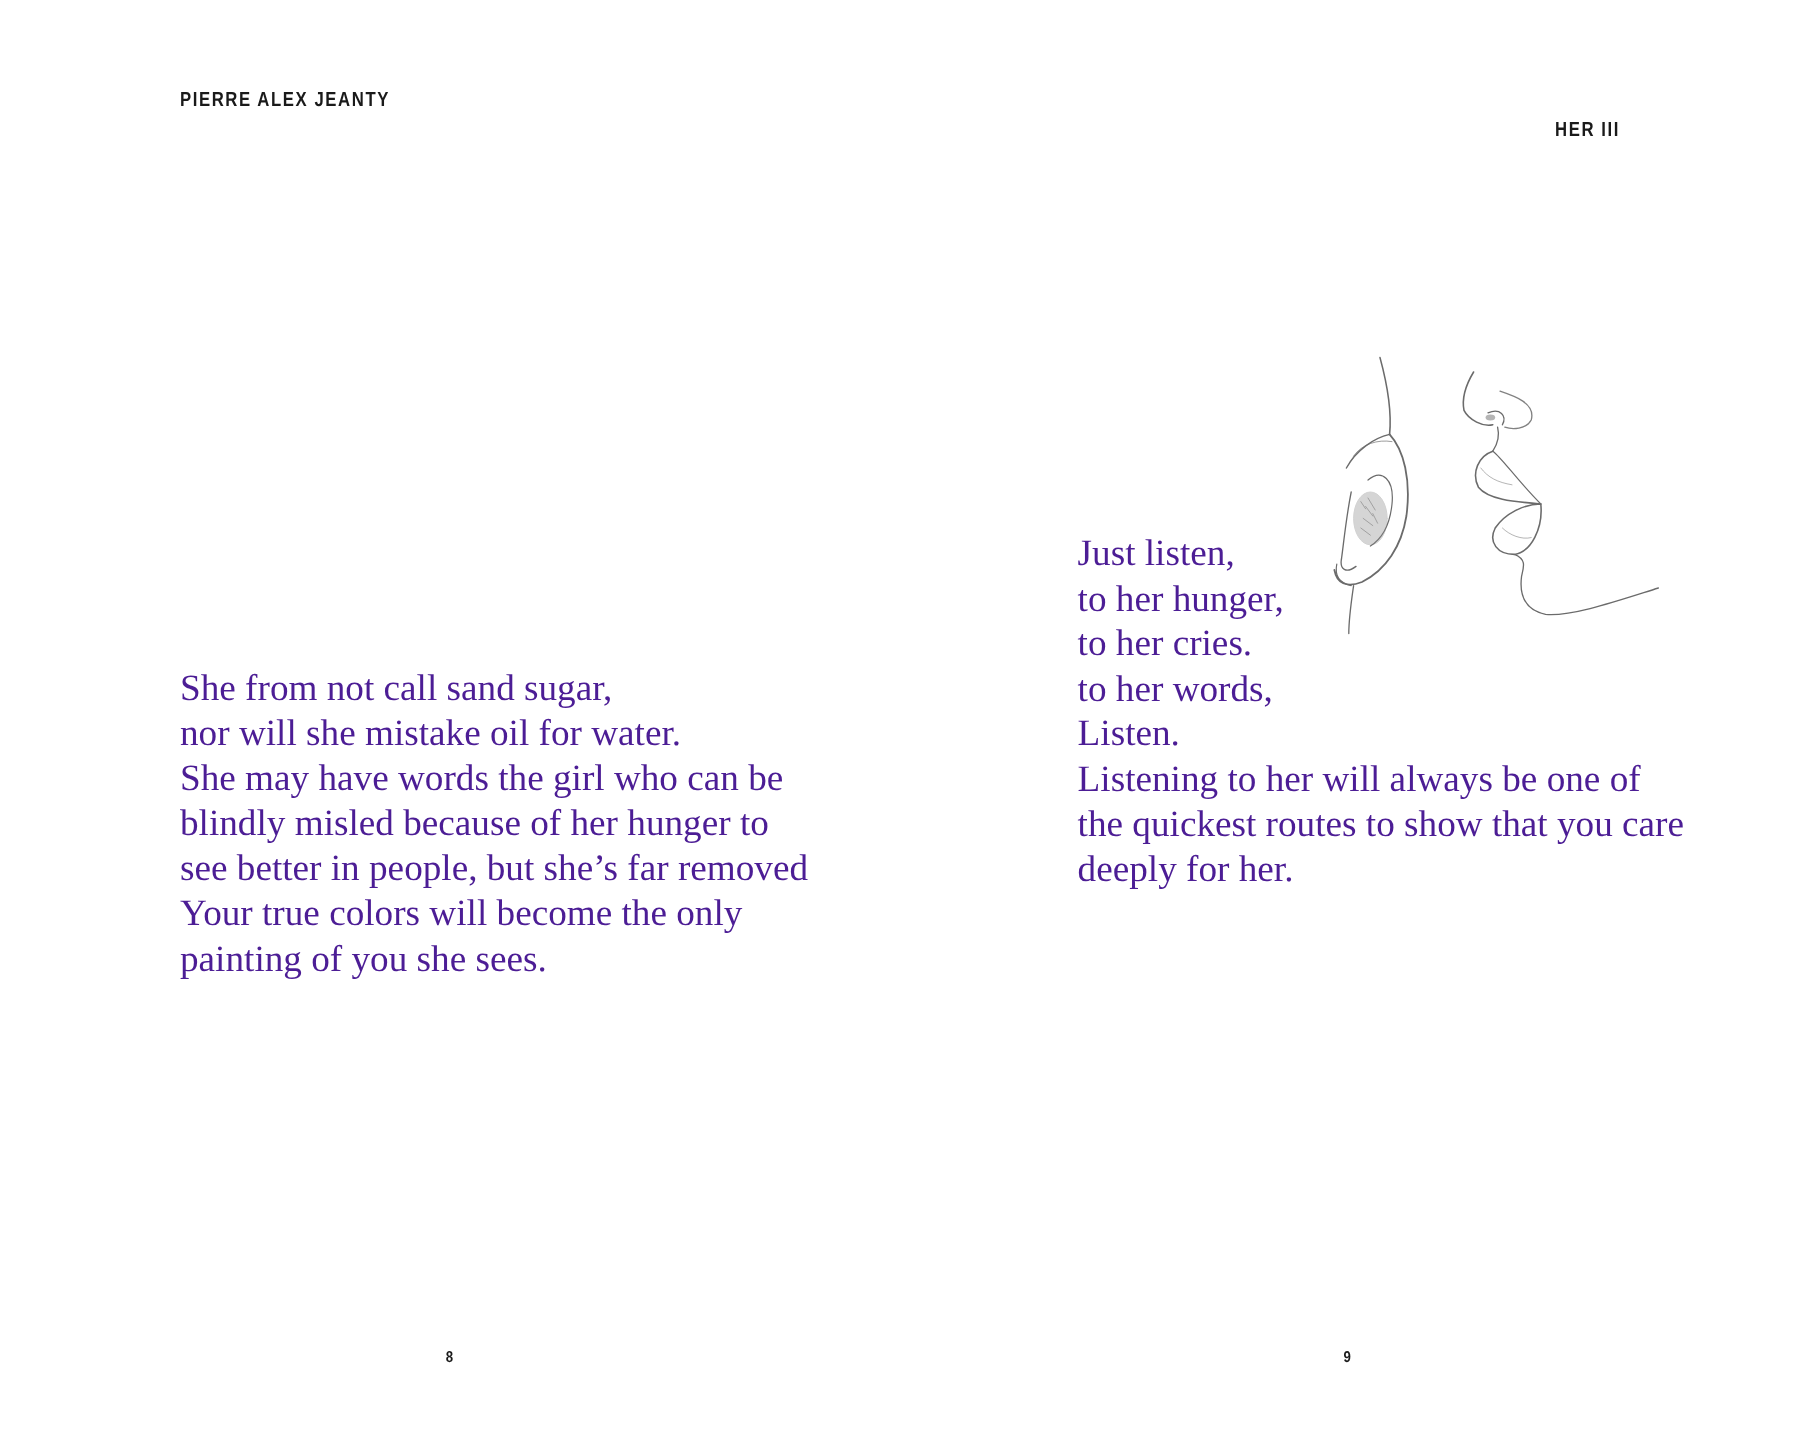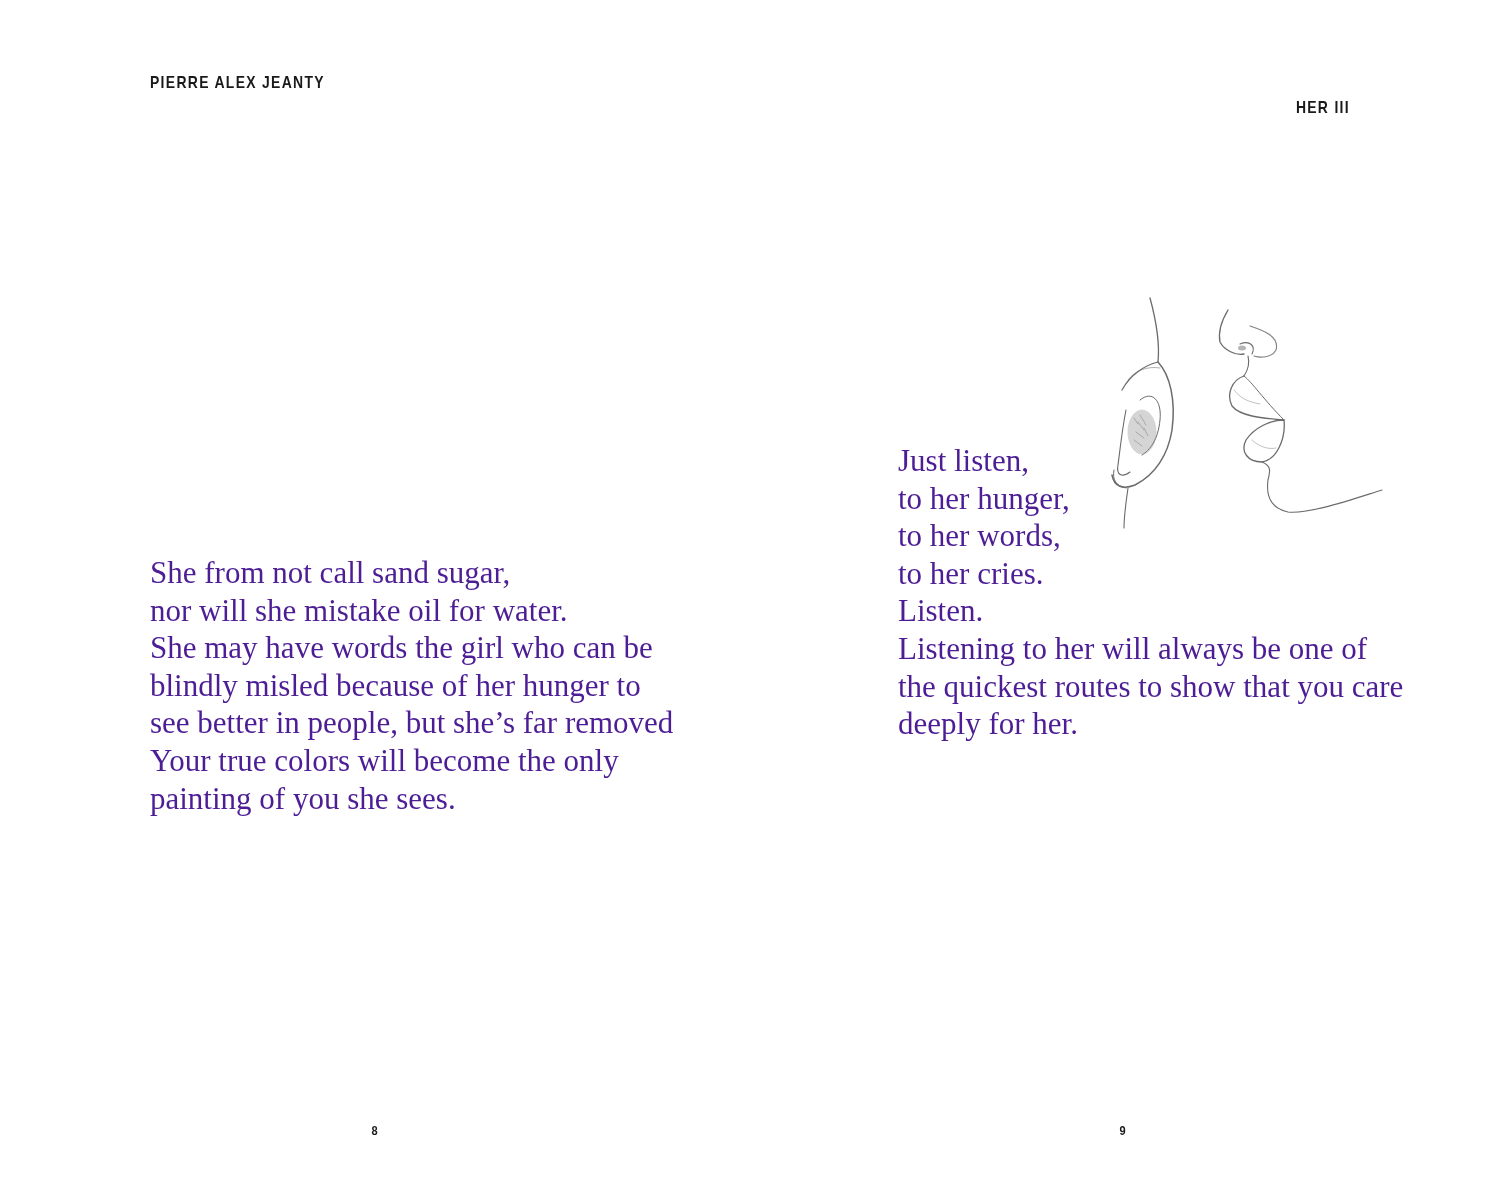--- a/index.html
+++ b/index.html
@@ -103,22 +103,22 @@
 </div>
 <div class="folio left">8</div>
 
 <div class="page page-right">
   <div class="running-head right">HER III</div>
 </div>
 
 <div class="poem right">
   <span class="line">Just listen,</span>
   <span class="line">to her hunger,</span>
+  <span class="line">to her cries.</span>
   <span class="line">to her words,</span>
-  <span class="line">to her cries.</span>
   <span class="line">Listen.</span>
   <span class="line">Listening to her will always be one of</span>
   <span class="line">the quickest routes to show that you care</span>
   <span class="line">deeply for her.</span>
 </div>
 
 <svg class="sketch" viewBox="0 0 300 250" xmlns="http://www.w3.org/2000/svg" fill="none" stroke="#6b6b6b" stroke-linecap="round" stroke-linejoin="round">
 
   <path d="M50 8 C56 30, 60 52, 58 72" stroke-width="1.3"></path>
 

